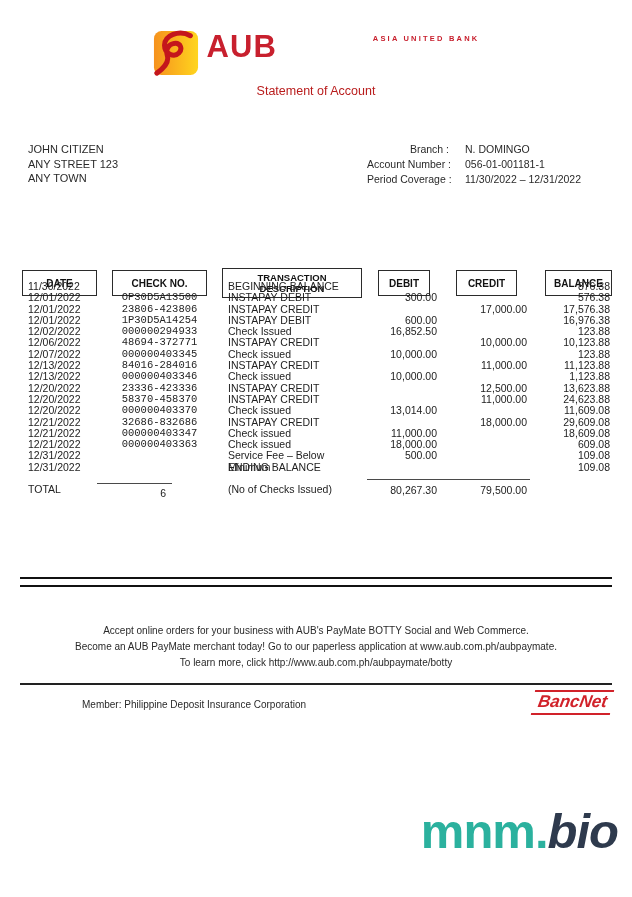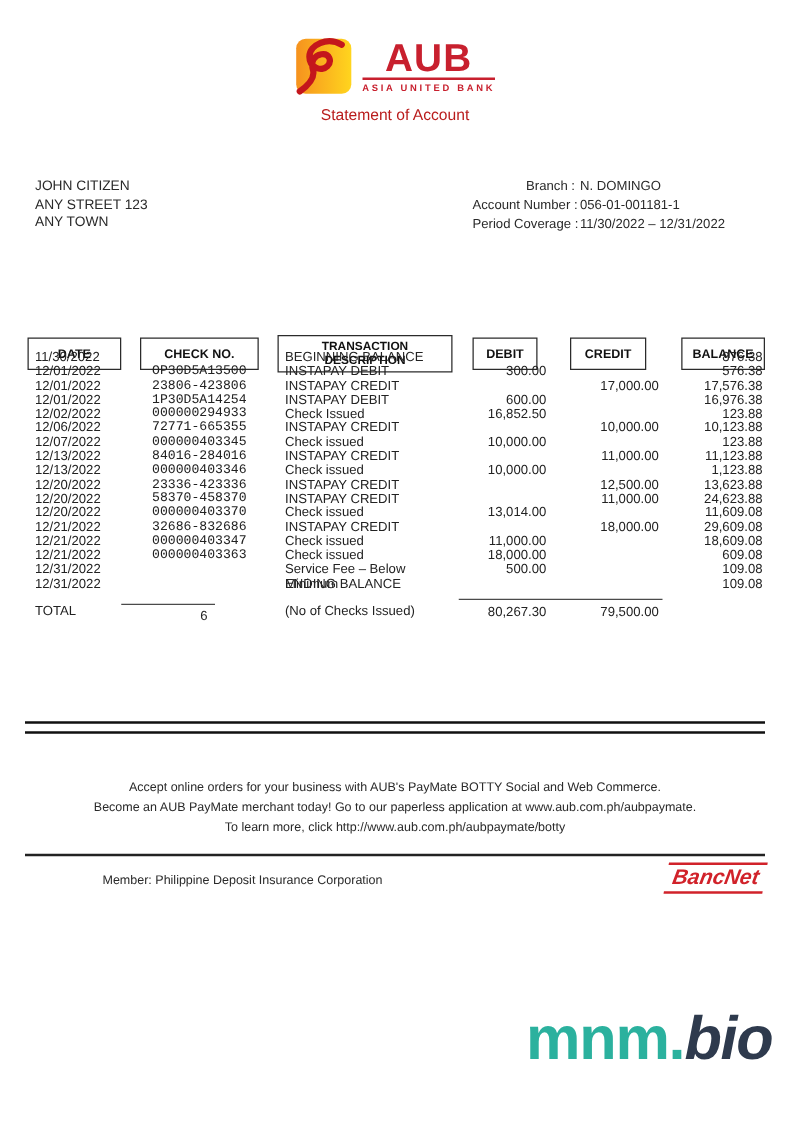--- a/index.html
+++ b/index.html
@@ -6,30 +6,30 @@
   html,body { background:#ffffff; }
   .page {
     position:relative; width:632px; height:897px; background:#ffffff;
     font-family:"Liberation Sans", sans-serif; color:#1c1c1c; overflow:hidden;
   }
 
   
   .logo-wrap { position:absolute; top:30px; left:0; width:632px; text-align:center; }
   .logo-row { display:inline-flex; align-items:flex-start; gap:8px; }
   .logo-icon { width:46px; height:46px; display:block; }
-  .logo-text { display:flex; flex-direction:column; align-items:stretch; padding-top:2px; }
+  .logo-text { display:flex; flex-direction:row; align-items:stretch; padding-top:2px;gap:48px; }
   .aub { font-size:31px; font-weight:bold; color:#c8202e; letter-spacing:1px; line-height:30px; }
   .aub-rule { height:2px; background:#c8202e; margin-top:0px; }
   .aub-sub { font-size:7.5px; font-weight:bold; color:#c8202e; letter-spacing:2.2px; margin-top:2px; white-space:nowrap; }
   .stmt-title { margin-top:4px; font-size:12.5px; color:#b91c1c; }
 
   
   .addr { position:absolute; left:28px; top:142px; font-size:11px; line-height:14.5px; color:#2a2a2a; }
-  .acct-info { position:absolute; left:378px; top:142px; display:grid;
-               grid-template-columns:82px auto; column-gap:4px; font-size:10.5px; line-height:15px; color:#2a2a2a; }
+  .acct-info { position:absolute; left:367px; top:142px; display:grid;
+               grid-template-columns:82px auto; column-gap:16px; font-size:10.5px; line-height:15px; color:#2a2a2a; }
   .acct-label { text-align:right; white-space:nowrap; }
   .acct-value { text-align:left; white-space:nowrap; }
 
   
   .hbox { position:absolute; border:1.5px solid #2b2b2b; display:flex; align-items:center;
           justify-content:center; text-align:center; font-weight:bold; font-size:10px;
           height:26px; top:246px; background:#fff; color:#111;margin-top:24px; }
   .hbox.desc { top:244px; height:30px; font-size:9.5px; line-height:11px; white-space:pre-line; }
 
   
@@ -164,21 +164,21 @@
       <div class="c-date">12/02/2022</div>
       <div class="c-check">000000294933</div>
       <div class="c-desc">Check Issued</div>
       <div class="c-debit">16,852.50</div>
       <div class="c-credit"></div>
       <div class="c-bal">123.88</div>
     </div>
 
     <div class="trow">
       <div class="c-date">12/06/2022</div>
-      <div class="c-check">72771-665355</div>
+      <div class="c-check">48694-372771</div>
       <div class="c-desc">INSTAPAY CREDIT</div>
       <div class="c-debit"></div>
       <div class="c-credit">10,000.00</div>
       <div class="c-bal">10,123.88</div>
     </div>
 
     <div class="trow">
       <div class="c-date">12/07/2022</div>
       <div class="c-check">000000403345</div>
       <div class="c-desc">Check issued</div>

